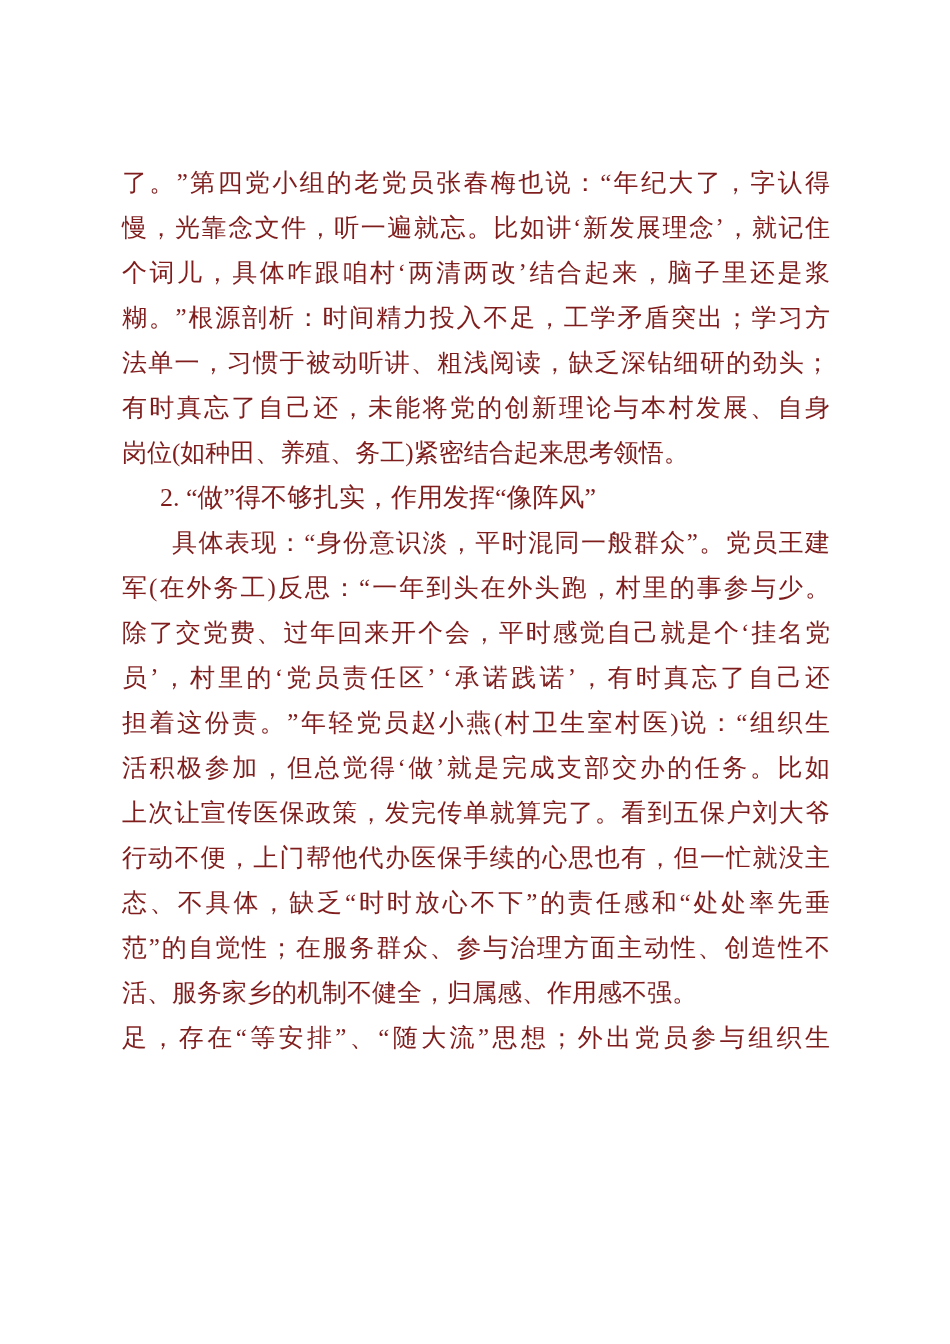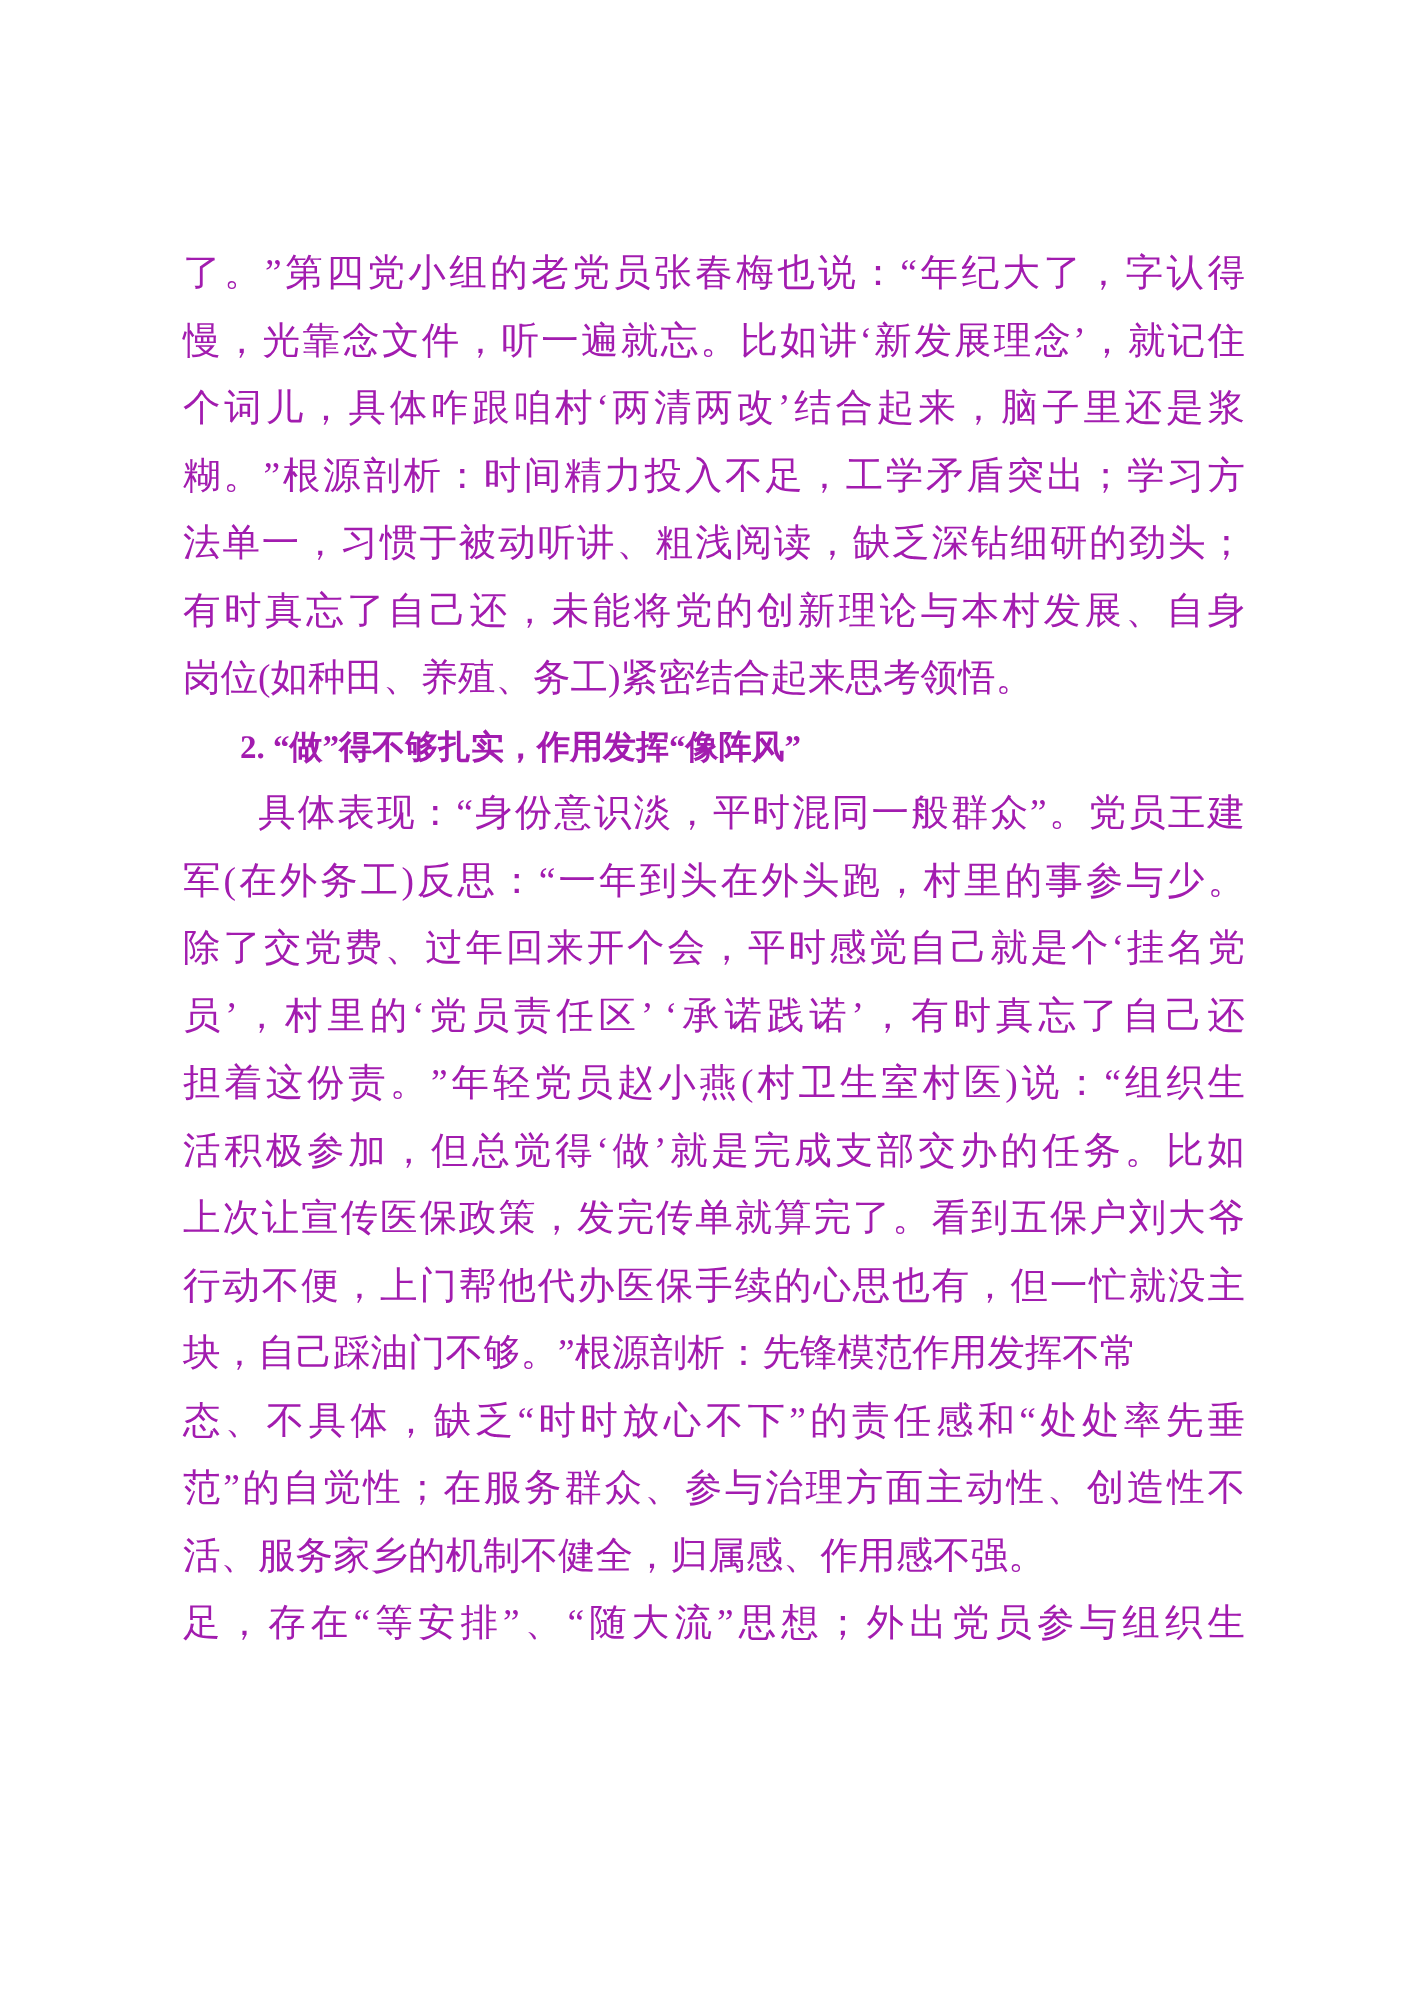--- a/index.html
+++ b/index.html
@@ -19,38 +19,38 @@
     .text-block {
       position: absolute;
       left: 122px;
       top: 160px;
       width: 708px;
     }
     .line {
       height: 45px;
       line-height: 45px;
       font-size: 25px;
-      color: #a21caf;
+      color: #7f1d1d;
       white-space: nowrap;
       text-align: justify;
       text-align-last: justify;
       -moz-text-align-last: justify;
     }
     .line.left {
       text-align: left;
       text-align-last: left;
       -moz-text-align-last: left;
     }
     .line.indent {
       padding-left: 50px;
     }
     .line.heading {
-      font-weight: bold;
+      font-weight: normal;
       padding-left: 38px;
-      font-size: 22px;
+      font-size: 26px;
       text-align: left;
       text-align-last: left;
       -moz-text-align-last: left;
     }
   </style>
 </head>
 <body>
 
 <div class="page">
   <div class="text-block">
@@ -66,20 +66,19 @@
     <div class="line heading">2. “做”得不够扎实，作用发挥“像阵风”</div>
 
     <div class="line indent">具体表现：“身份意识淡，平时混同一般群众”。党员王建</div>
     <div class="line">军(在外务工)反思：“一年到头在外头跑，村里的事参与少。</div>
     <div class="line">除了交党费、过年回来开个会，平时感觉自己就是个‘挂名党</div>
     <div class="line">员’，村里的‘党员责任区’ ‘承诺践诺’，有时真忘了自己还</div>
     <div class="line">担着这份责。”年轻党员赵小燕(村卫生室村医)说：“组织生</div>
     <div class="line">活积极参加，但总觉得‘做’就是完成支部交办的任务。比如</div>
     <div class="line">上次让宣传医保政策，发完传单就算完了。看到五保户刘大爷</div>
     <div class="line">行动不便，上门帮他代办医保手续的心思也有，但一忙就没主</div>
-    <div class="line left">块，自己踩油门不够。”根源剖析：先锋模范作用发挥不常</div>
     <div class="line">态、不具体，缺乏“时时放心不下”的责任感和“处处率先垂</div>
     <div class="line">范”的自觉性；在服务群众、参与治理方面主动性、创造性不</div>
     <div class="line left">活、服务家乡的机制不健全，归属感、作用感不强。</div>
     <div class="line">足，存在“等安排”、“随大流”思想；外出党员参与组织生</div>
 
   </div>
 </div>
 
 </body></html>

